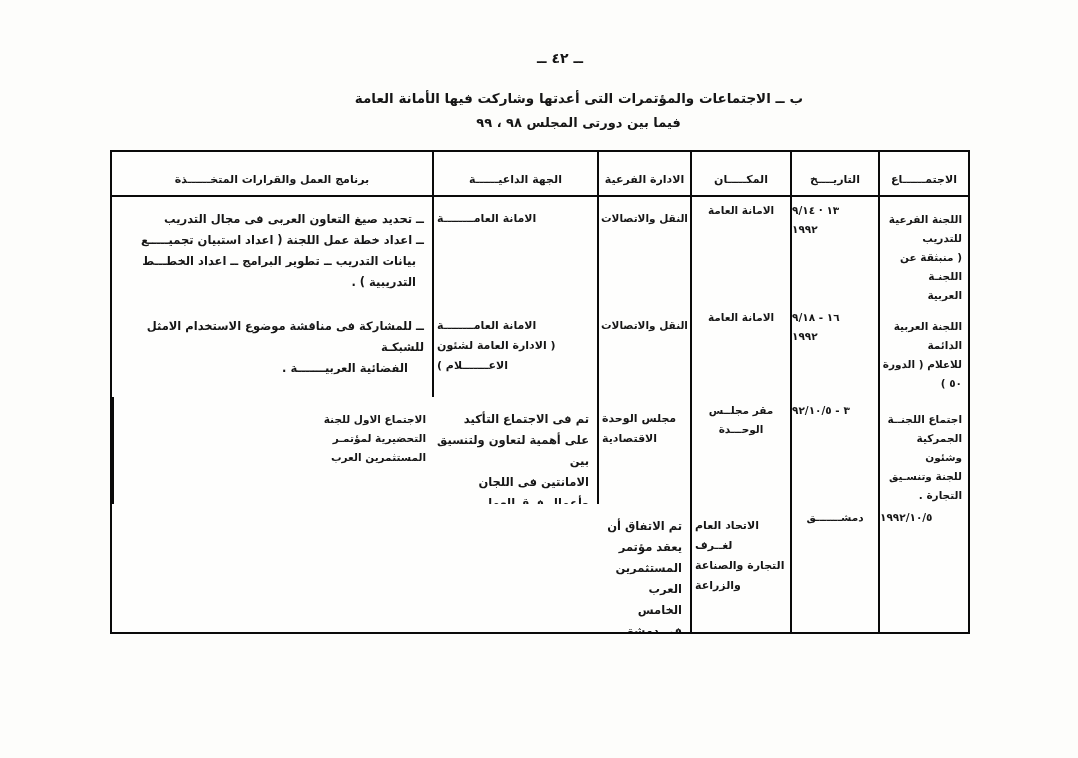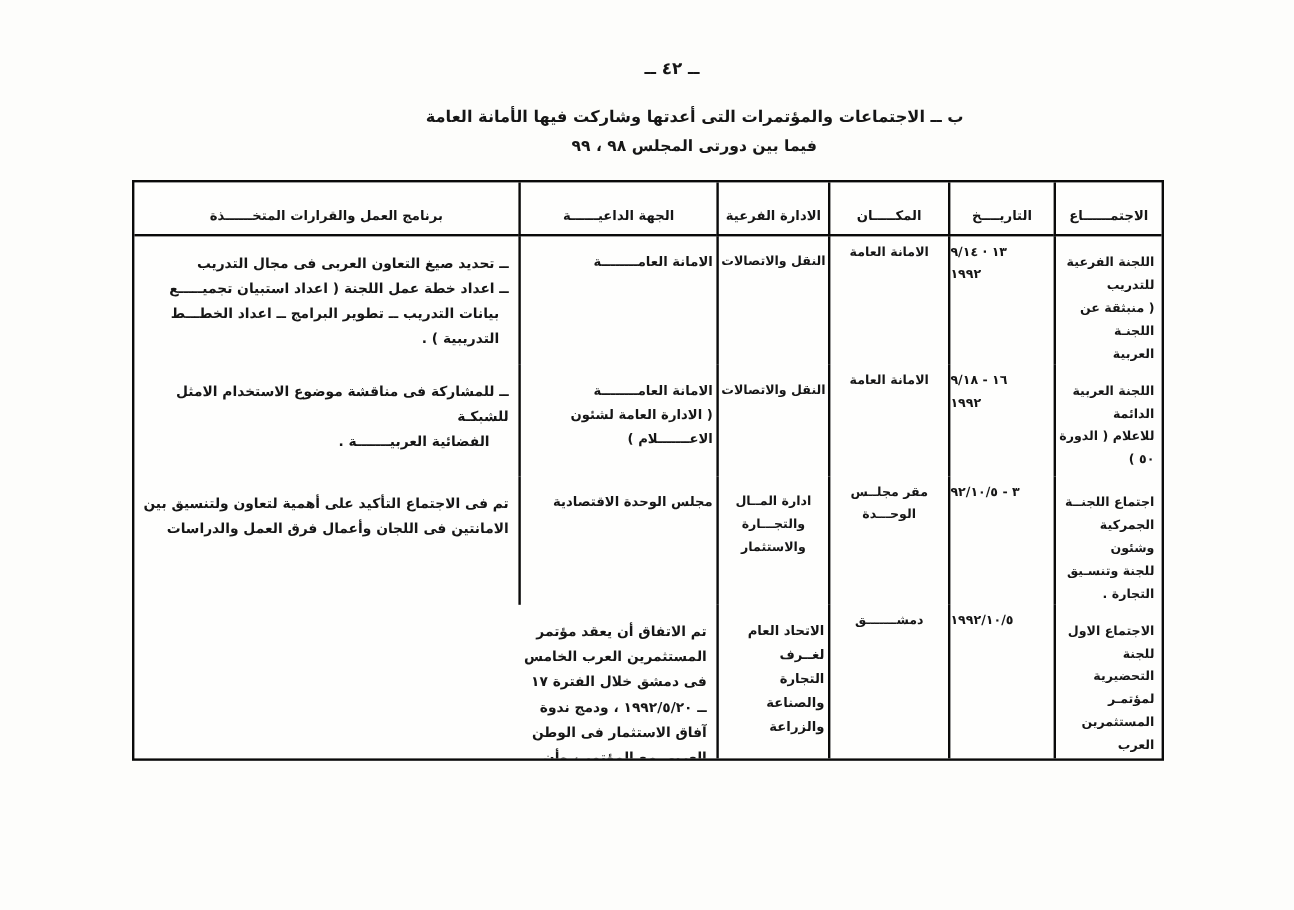--- a/index.html
+++ b/index.html
@@ -44,21 +44,21 @@
   .td{
     border-left:2px solid #0a0a0a;
     font-size:10.5px;line-height:19px;padding-top:4px;
   }
   .c-program{border-left:none;}
   .td.c-program{font-size:11.5px;line-height:21px;text-align:right;padding:12px 8px 0 4px;}
   .td.c-meeting{text-align:right;padding:13px 6px 0 2px;}
   .td.c-date{text-align:left;}
   .td.c-place{text-align:center;}
   .td.c-subdept{text-align:center;padding-top:12px;}
-  .td.c-host{text-align:right;font-size:11px;line-height:20px;padding:12px 3px 0 3px;}
+  .td.c-host{text-align:left;font-size:11px;line-height:20px;padding:12px 3px 0 3px;}
 </style>
 </head>
 <body>
 
 <div class="page-number">ــ ٤٢ ــ</div>
 <div class="heading-1">ب ــ  الاجتماعات والمؤتمرات التى أعدتها  وشاركت فيها الأمانة العامة</div>
 <div class="heading-2">فيما  بين دورتى المجلس ٩٨ ، ٩٩</div>
 
 <div class="doc-table">
 
@@ -95,23 +95,20 @@
   <div class="td c-program">ــ للمشاركة فى مناقشة موضوع الاستخدام الامثل للشبكـة
 &nbsp;&nbsp;&nbsp;&nbsp;الفضائية العربيـــــــة .</div>
 
   <div class="td c-meeting">اجتماع اللجنــة
 الجمركية وشئون
 للجنة وتنسـيق
 التجارة .</div>
   <div class="td c-date">٣ - ٩٢/١٠/٥</div>
   <div class="td c-place">مقر مجلــس
 الوحـــدة</div>
-  <div class="td c-subdept">ادارة المــال
-والتجـــارة
-والاستثمار</div>
   <div class="td c-host">مجلس الوحدة الاقتصادية</div>
   <div class="td c-program">تم فى الاجتماع التأكيد على أهمية لتعاون ولتنسيق بين
 الامانتين فى اللجان وأعمال فرق العمل والدراسات</div>
 
   <div class="td c-meeting">الاجتماع الاول للجنة
 التحضيرية لمؤتمـر
 المستثمرين العرب</div>
   <div class="td c-date">١٩٩٢/١٠/٥</div>
   <div class="td c-place">دمشـــــــق</div>
   <div class="td c-host">الاتحاد العام لغــرف

